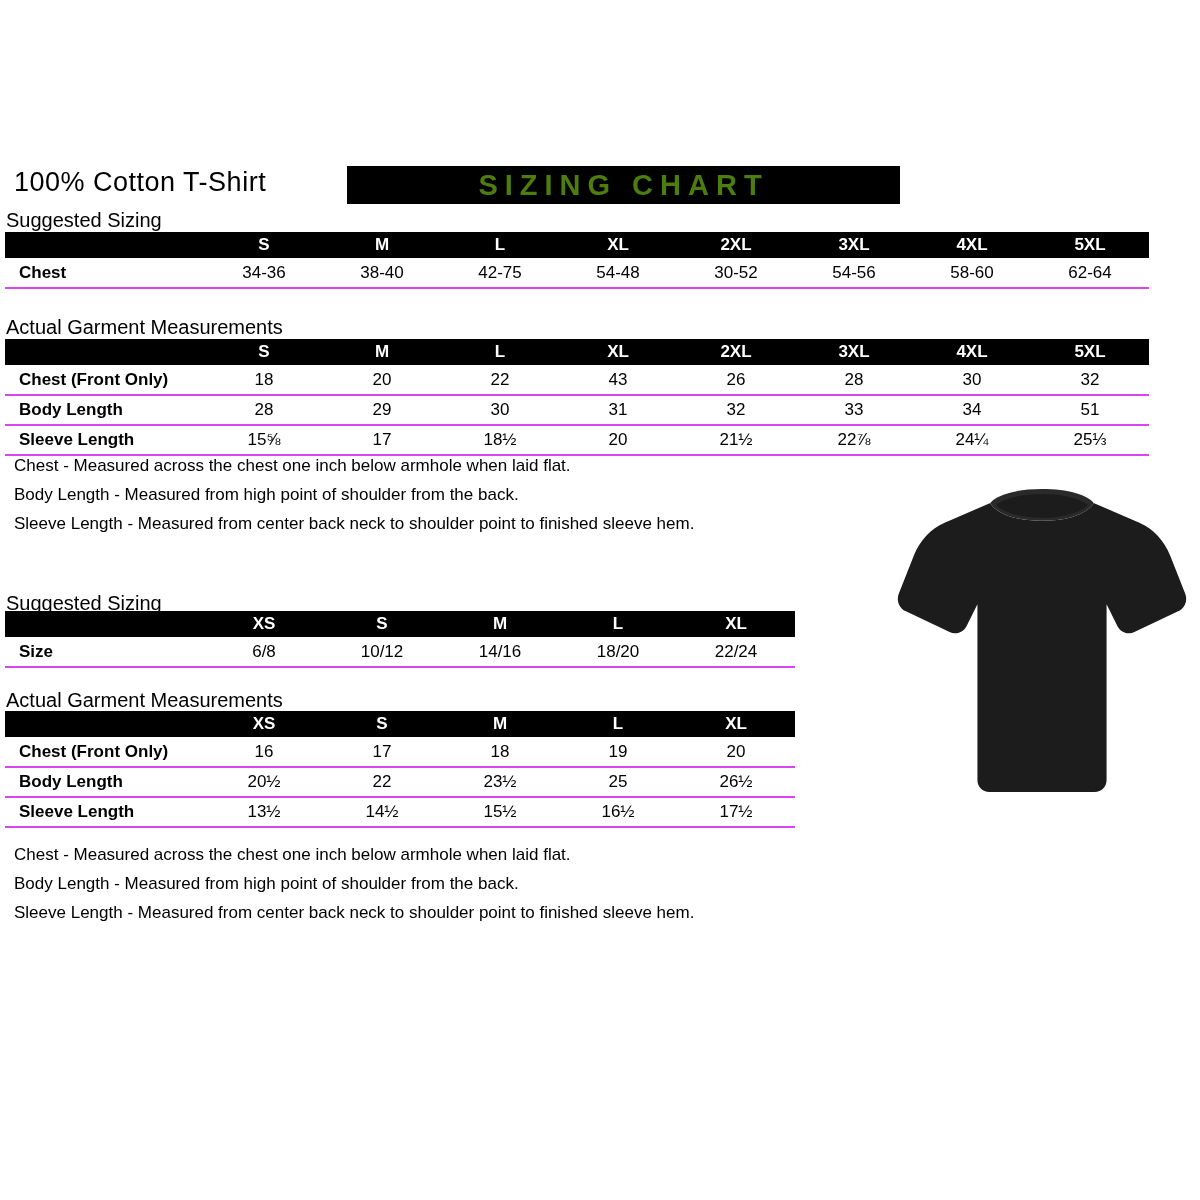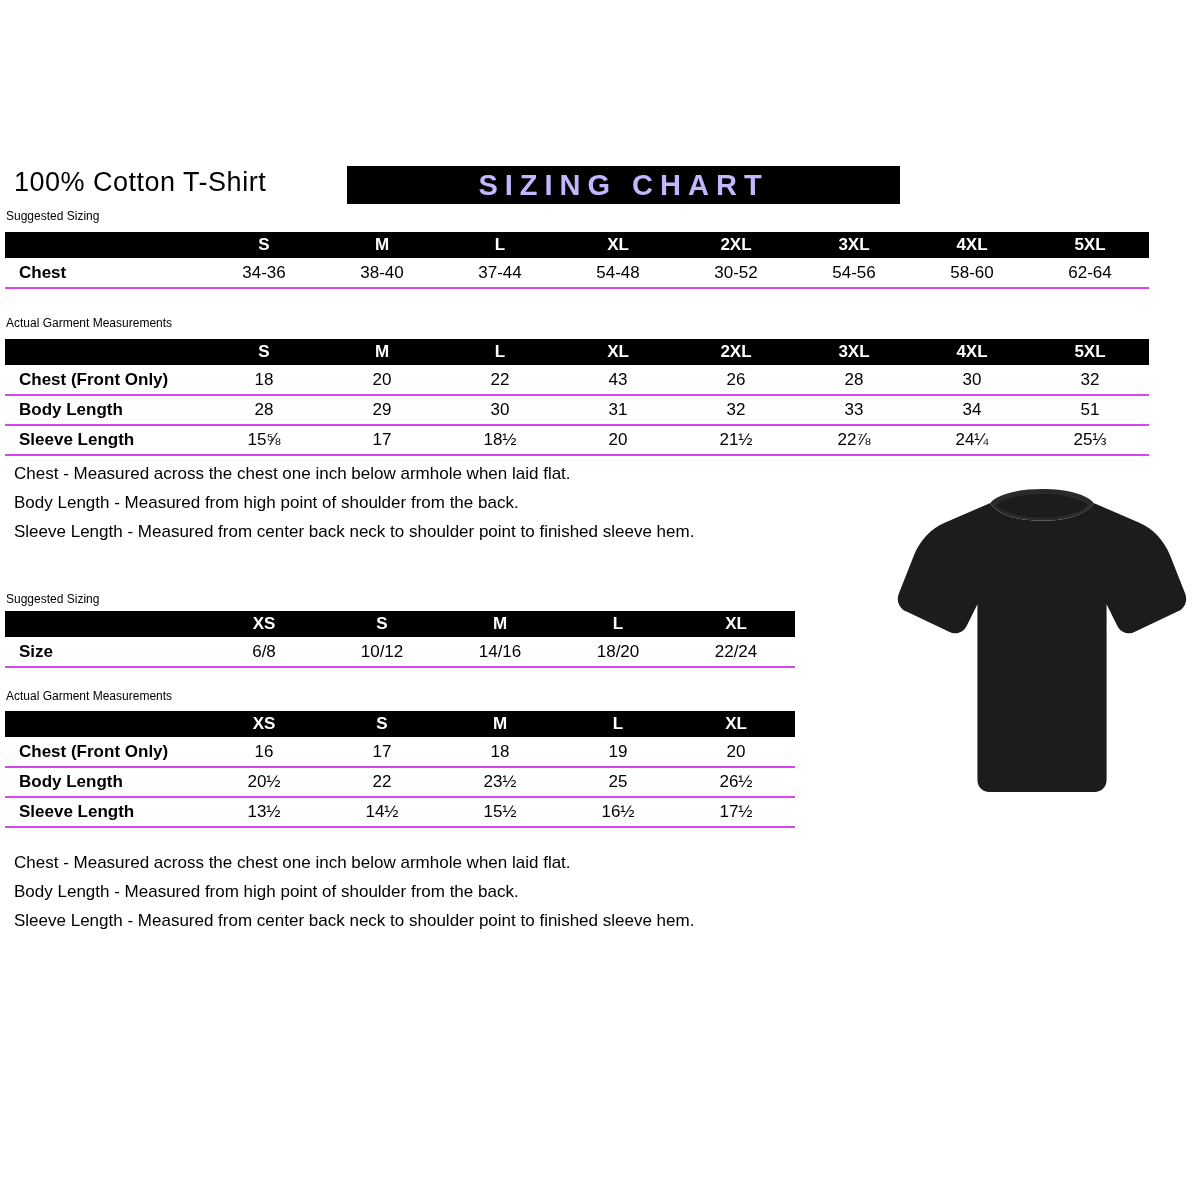--- a/index.html
+++ b/index.html
@@ -2,24 +2,24 @@
 <html><head>
 <meta charset="utf-8">
 <style>
   * { margin:0; padding:0; box-sizing:border-box; }
   html,body { width:1200px; height:1200px; background:#ffffff; }
   body { font-family:"Liberation Sans", sans-serif; color:#000; }
   .page { position:relative; width:1200px; height:1200px; overflow:hidden; background:#fff;border-radius:19px; }
 
   .title-adult { position:absolute; left:14px; top:167px; font-size:27px; font-weight:400; letter-spacing:0.5px; }
   .banner { position:absolute; left:347px; top:166px; width:553px; height:38px; background:#000;
-            color:#c4b5fd; font-size:29px; font-weight:700; letter-spacing:7px;
+            color:#4d7c0f; font-size:29px; font-weight:700; letter-spacing:7px;
             text-align:center; line-height:38px; }
 
-  .section-label { position:absolute; font-size:12px; font-weight:400; }
+  .section-label { position:absolute; font-size:20px; font-weight:400; }
   .lbl-adult-suggested { left:6px; top:209px; }
   .lbl-adult-actual   { left:6px; top:316px; }
   .lbl-youth-suggested { left:6px; top:592px; }
   .lbl-youth-actual    { left:6px; top:689px; }
 
   table { border-collapse:collapse; table-layout:fixed; position:absolute; background:#fff; }
   th { background:#000; color:#fff; font-weight:700; font-size:17px; height:26px; text-align:center; }
   td { font-size:17px; height:30px; text-align:center; border-bottom:2px solid #d946ef; }
   th.lblcol, td.lblcol { width:200px; text-align:left; padding-left:14px; }
   td.lblcol .b { font-weight:700; }
@@ -27,21 +27,21 @@
   col.szcol { width:118px; }
 
   .tbl-adult-suggested { left:5px; top:232px; width:1144px; }
   .tbl-adult-actual    { left:5px; top:339px; width:1144px; }
   .tbl-youth-suggested { left:5px; top:611px; width:790px; }
   .tbl-youth-actual    { left:5px; top:711px; width:790px; }
 
   .notes { position:absolute; font-size:17px; }
   .notes-adult { left:14px; top:456px; }
   .notes-youth { left:14px; top:845px; }
-  .notes p { margin-bottom:9px;margin-top:8px; }
+  .notes p { margin-bottom:9px; }
 
   .title-youth { position:absolute; left:4px; top:550px; font-size:26px; font-weight:700; letter-spacing:0.3px; }
 
   .shirt-wrap { position:absolute; left:893px; top:476px; width:298px; height:340px; }
 </style>
 </head>
 <body>
 
 <div class="page">
 
@@ -73,21 +73,21 @@
         <th>3XL</th>
         <th>4XL</th>
         <th>5XL</th>
       </tr>
     </thead>
     <tbody>
       <tr>
         <td class="lblcol"><span class="b">Chest</span><span class="r"></span></td>
         <td>34-36</td>
         <td>38-40</td>
-        <td>37-44</td>
+        <td>42-75</td>
         <td>54-48</td>
         <td>30-52</td>
         <td>54-56</td>
         <td>58-60</td>
         <td>62-64</td>
       </tr>
     </tbody>
   </table>
 
   <div class="section-label lbl-adult-actual">Actual Garment Measurements</div>

